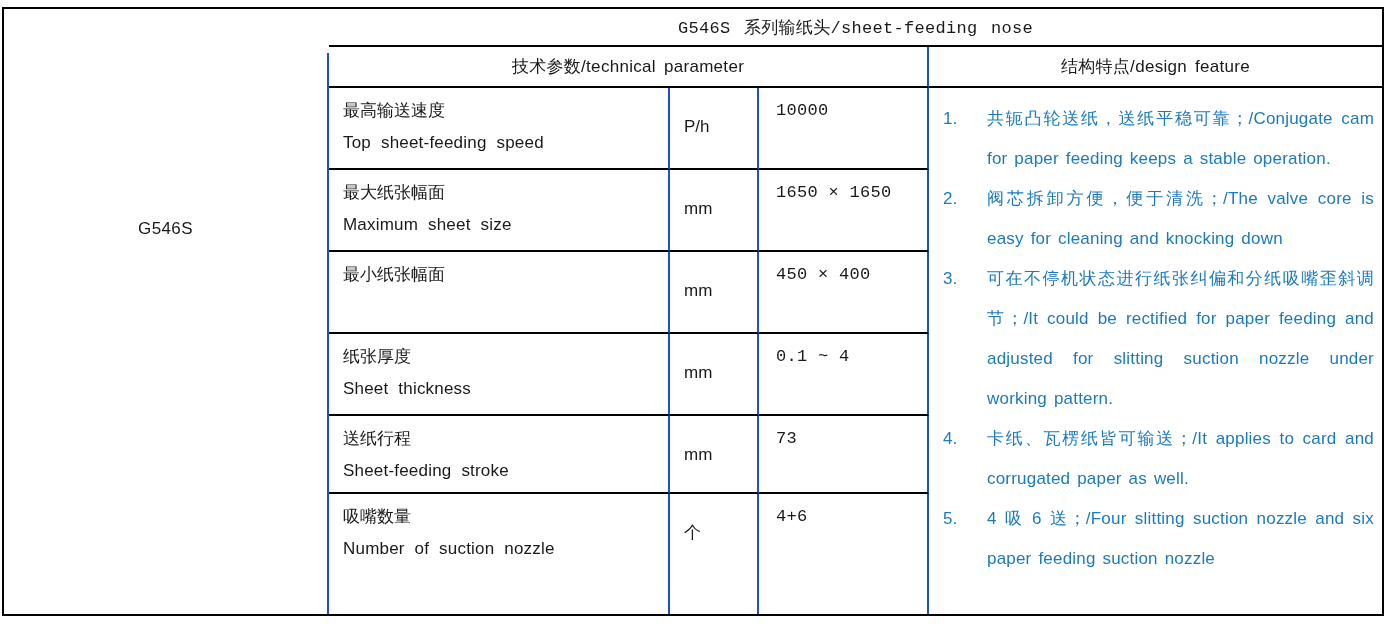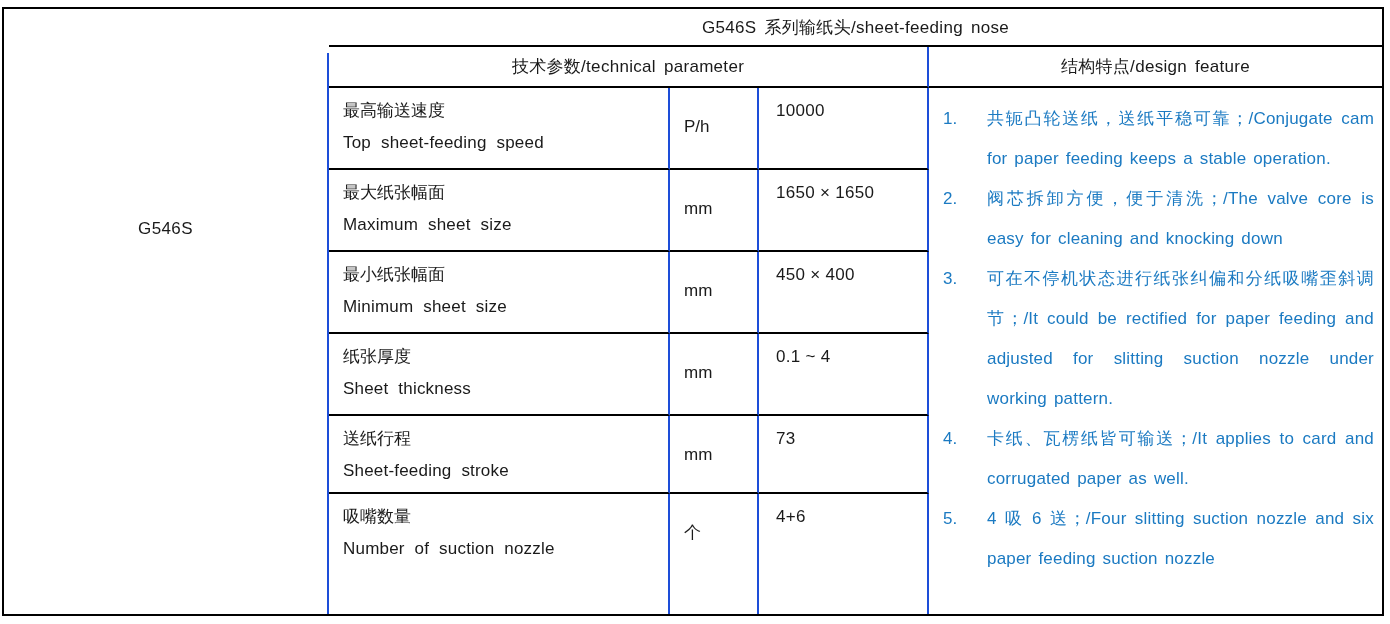--- a/index.html
+++ b/index.html
@@ -28,21 +28,21 @@
     grid-column: 1; grid-row: 1 / -1;
     padding-top: 166px;
     text-align: center;
     font-size: 17px;
     letter-spacing: 0.4px;
     margin-top: 44px;
   }
   .title-cell {
     grid-column: 2 / -1; grid-row: 1;
     display: flex; align-items: center; justify-content: center;
-    font-size: 17px; letter-spacing: 0.3px; word-spacing: 3px;
+    font-size: 17px; letter-spacing: 0.3px; word-spacing: 3px; font-family: Liberation Mono, monospace;
   }
   .tech-header-cell {
     grid-column: 2 / 5; grid-row: 2;
     display: flex; align-items: center; justify-content: center;
     font-size: 17px; letter-spacing: 0.3px; word-spacing: 3px;
   }
   .feature-header-cell {
     grid-column: 5; grid-row: 2;
     display: flex; align-items: center; justify-content: center;
     font-size: 17px; letter-spacing: 0.3px; word-spacing: 3px;
@@ -57,20 +57,21 @@
   .param-unit {
     grid-column: 3;
     padding: 27px 4px 0 14px;
     font-size: 17px; line-height: 24px;
   }
   .param-value {
     grid-column: 4;
     padding: 11px 4px 0 17px;
     font-size: 17px; line-height: 24px;
     letter-spacing: 0.3px;
+    font-family: Liberation Mono, monospace;
   }
   .feature-cell {
     grid-column: 5; grid-row: 3 / -1;
     padding: 11px 8px 0 14px;
     color: var(--feat-color, #1b7ac2);
   }
   .feat { display: flex; }
   .feat-num {
     flex: 0 0 44px;
     font-size: 17px; line-height: 40px;
@@ -112,21 +113,20 @@
 
   <div class="cell param-name" style="grid-row:4">
     <div class="cn">最大纸张幅面</div>
     <div class="en">Maximum sheet size</div>
   </div>
   <div class="cell param-unit" style="grid-row:4">mm</div>
   <div class="cell param-value" style="grid-row:4">1650 × 1650</div>
 
   <div class="cell param-name" style="grid-row:5">
     <div class="cn">最小纸张幅面</div>
-    <div class="en">Minimum sheet size</div>
   </div>
   <div class="cell param-unit" style="grid-row:5">mm</div>
   <div class="cell param-value" style="grid-row:5">450 × 400</div>
 
   <div class="cell param-name" style="grid-row:6">
     <div class="cn">纸张厚度</div>
     <div class="en">Sheet thickness</div>
   </div>
   <div class="cell param-unit" style="grid-row:6">mm</div>
   <div class="cell param-value" style="grid-row:6">0.1 ~ 4</div>

